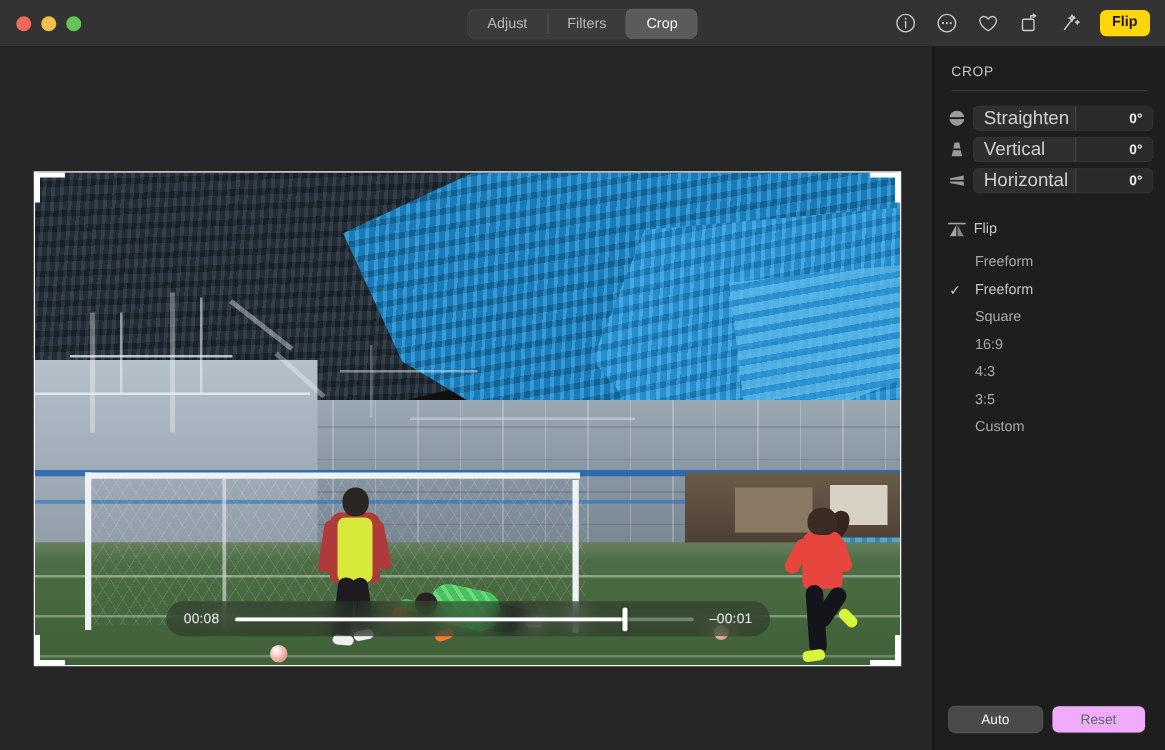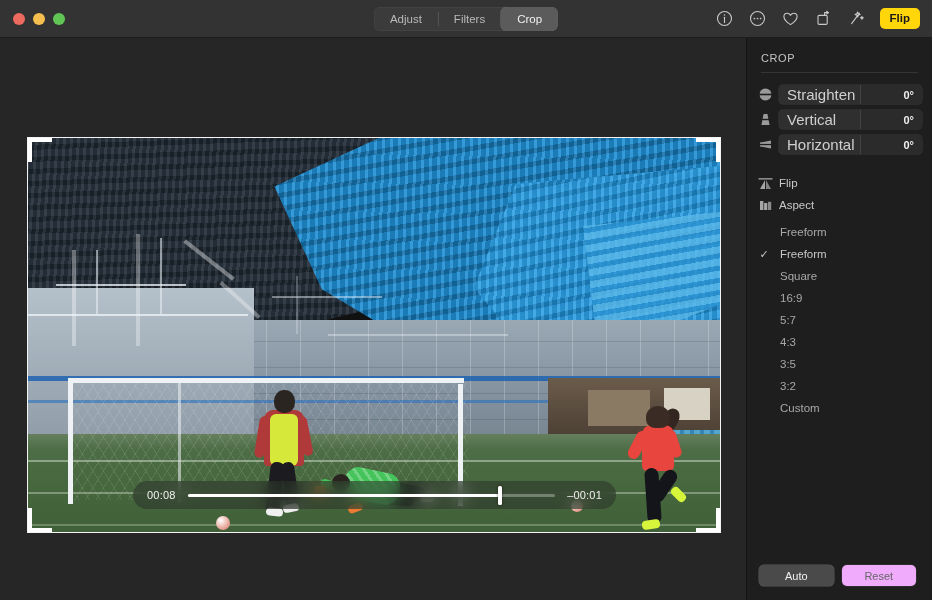--- a/index.html
+++ b/index.html
@@ -505,66 +505,48 @@
         <div class="row-icon">
           <svg width="15" height="15" viewBox="0 0 15 15">
             <path d="M7 4v9H2z" fill="#a6a6a6"></path>
             <path d="M8 4v9h5z" fill="#a6a6a6" opacity=".75"></path>
             <rect x="0.5" y="2.2" width="14" height="1.3" fill="#a6a6a6"></rect>
           </svg>
         </div>
         <div class="menu-label">Flip</div>
       </div>
 
-      <div class="menu-row">
-        <div class="row-icon">
-          <svg width="15" height="15" viewBox="0 0 15 15">
-            <rect x="2" y="3" width="3.4" height="9" fill="#a6a6a6"></rect>
-            <rect x="6.1" y="5" width="3.2" height="7" fill="#a6a6a6"></rect>
-            <rect x="10" y="3.8" width="3.2" height="8.2" fill="#a6a6a6" opacity=".8"></rect>
-          </svg>
-        </div>
-        <div class="menu-label">Aspect</div>
-      </div>
 
       <div style="margin-top:5px;">
         <div class="aspect-item">
           <span class="check"></span>
           <span class="aspect-label">Freeform</span>
         </div>
         <div class="aspect-item checked">
           <span class="check">✓</span>
           <span class="aspect-label">Freeform</span>
         </div>
         <div class="aspect-item">
           <span class="check"></span>
           <span class="aspect-label">Square</span>
         </div>
         <div class="aspect-item">
           <span class="check"></span>
           <span class="aspect-label">16:9</span>
         </div>
         <div class="aspect-item">
           <span class="check"></span>
-          <span class="aspect-label">5:7</span>
-        </div>
-        <div class="aspect-item">
-          <span class="check"></span>
           <span class="aspect-label">4:3</span>
         </div>
         <div class="aspect-item">
           <span class="check"></span>
           <span class="aspect-label">3:5</span>
         </div>
         <div class="aspect-item">
           <span class="check"></span>
-          <span class="aspect-label">3:2</span>
-        </div>
-        <div class="aspect-item">
-          <span class="check"></span>
           <span class="aspect-label">Custom</span>
         </div>
       </div>
 
       <div class="side-bottom">
         <div class="sbtn">Auto</div>
         <div class="sbtn disabled">Reset</div>
       </div>
     </div>
 

